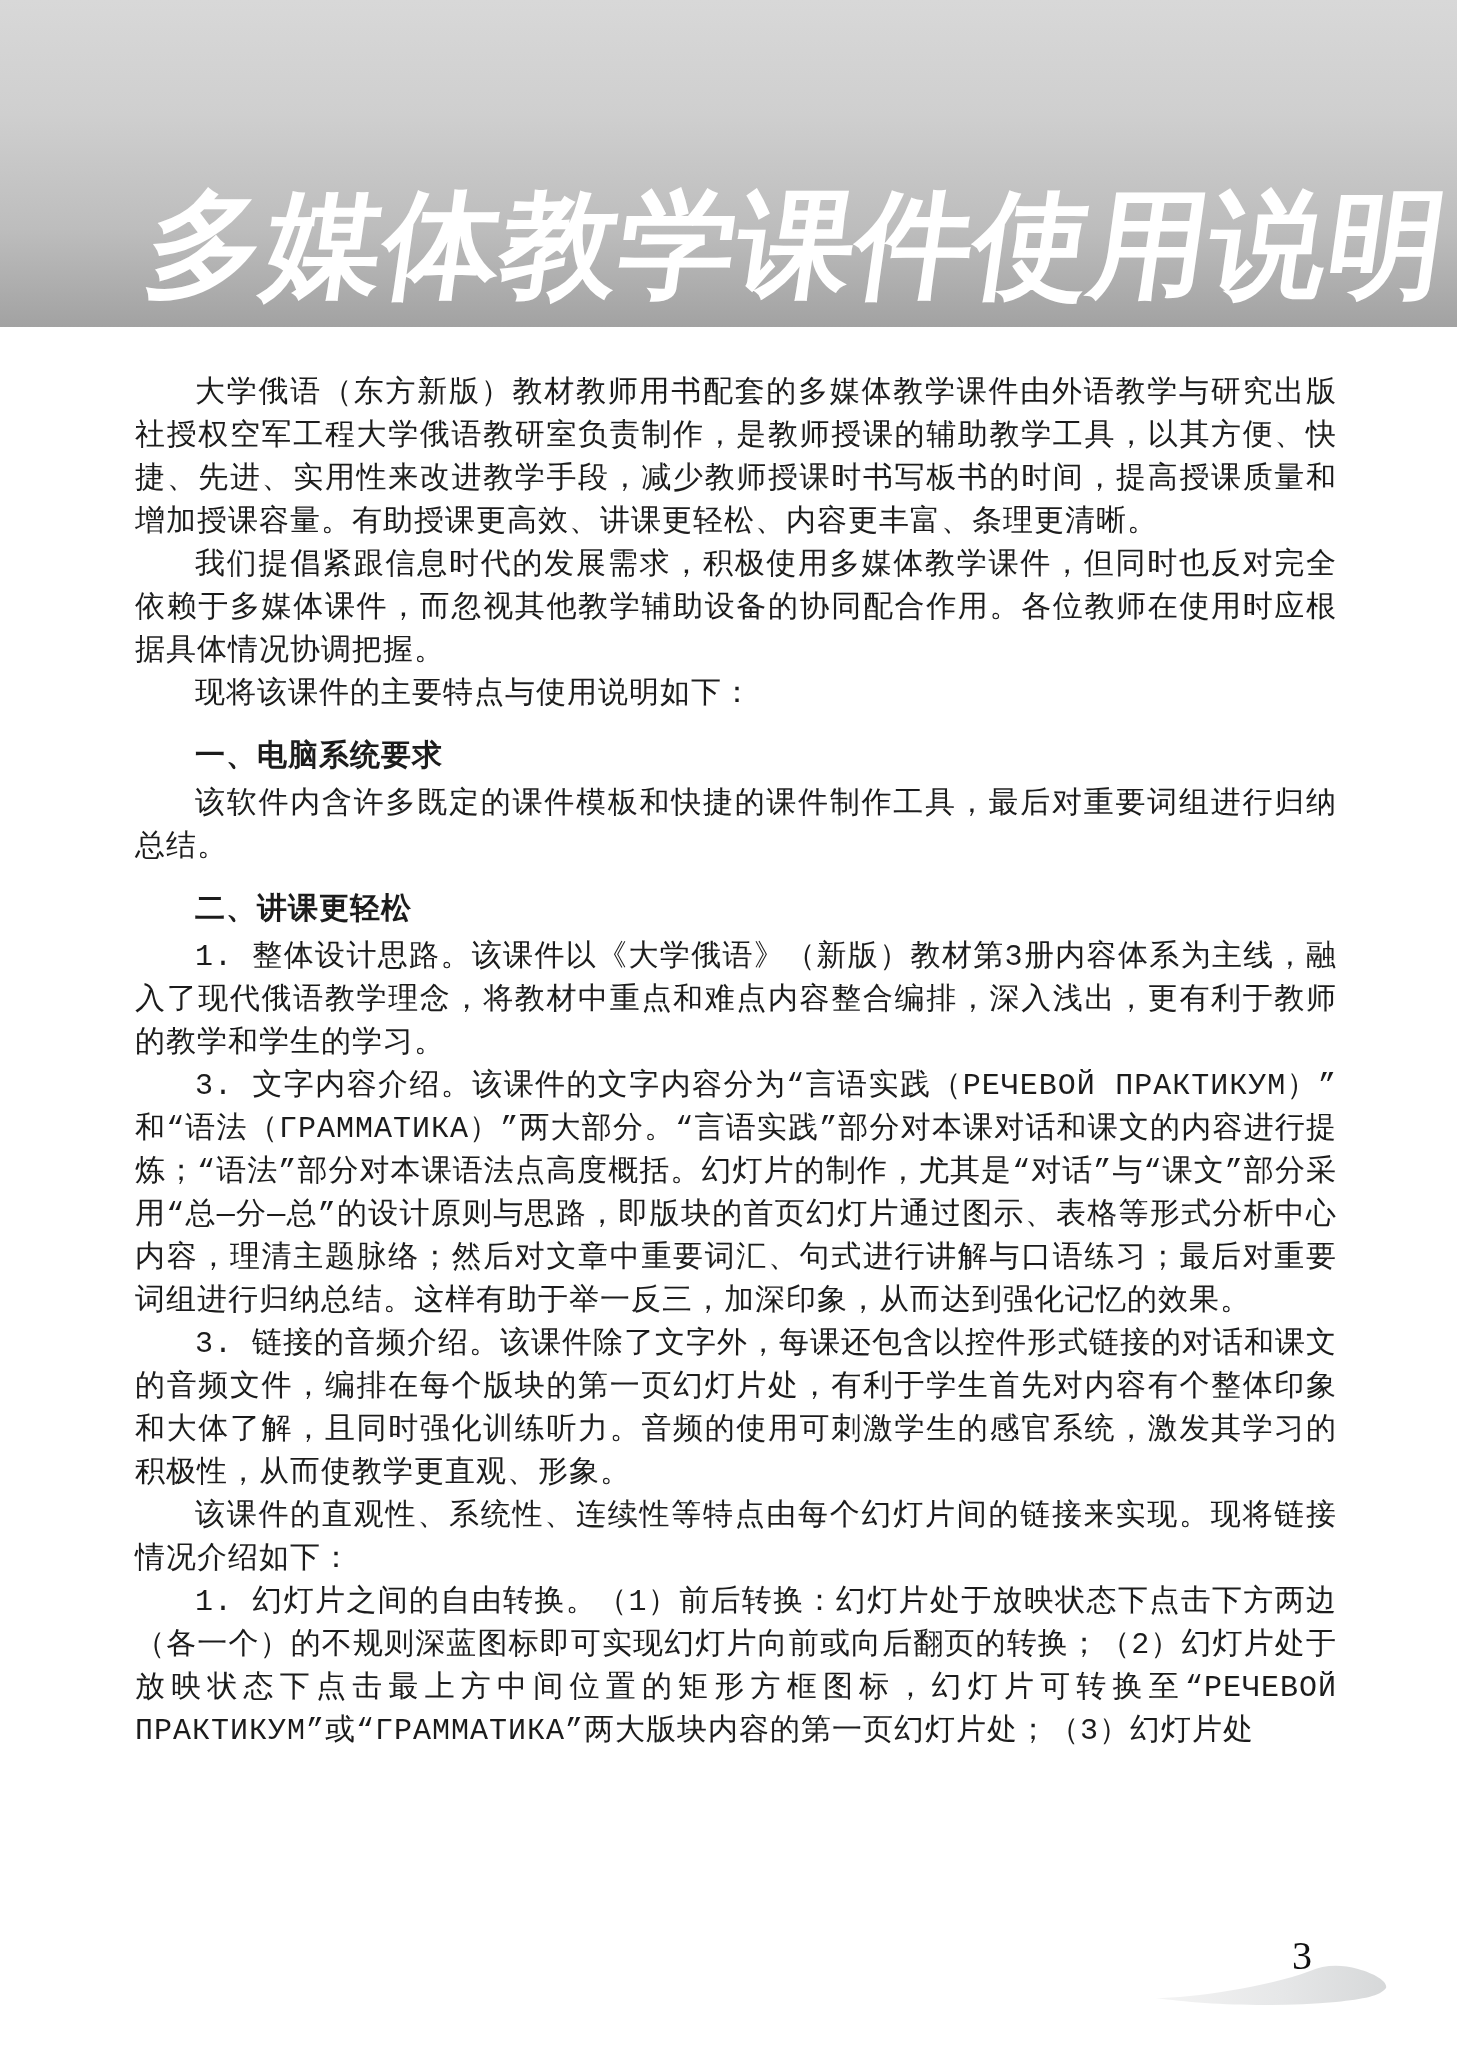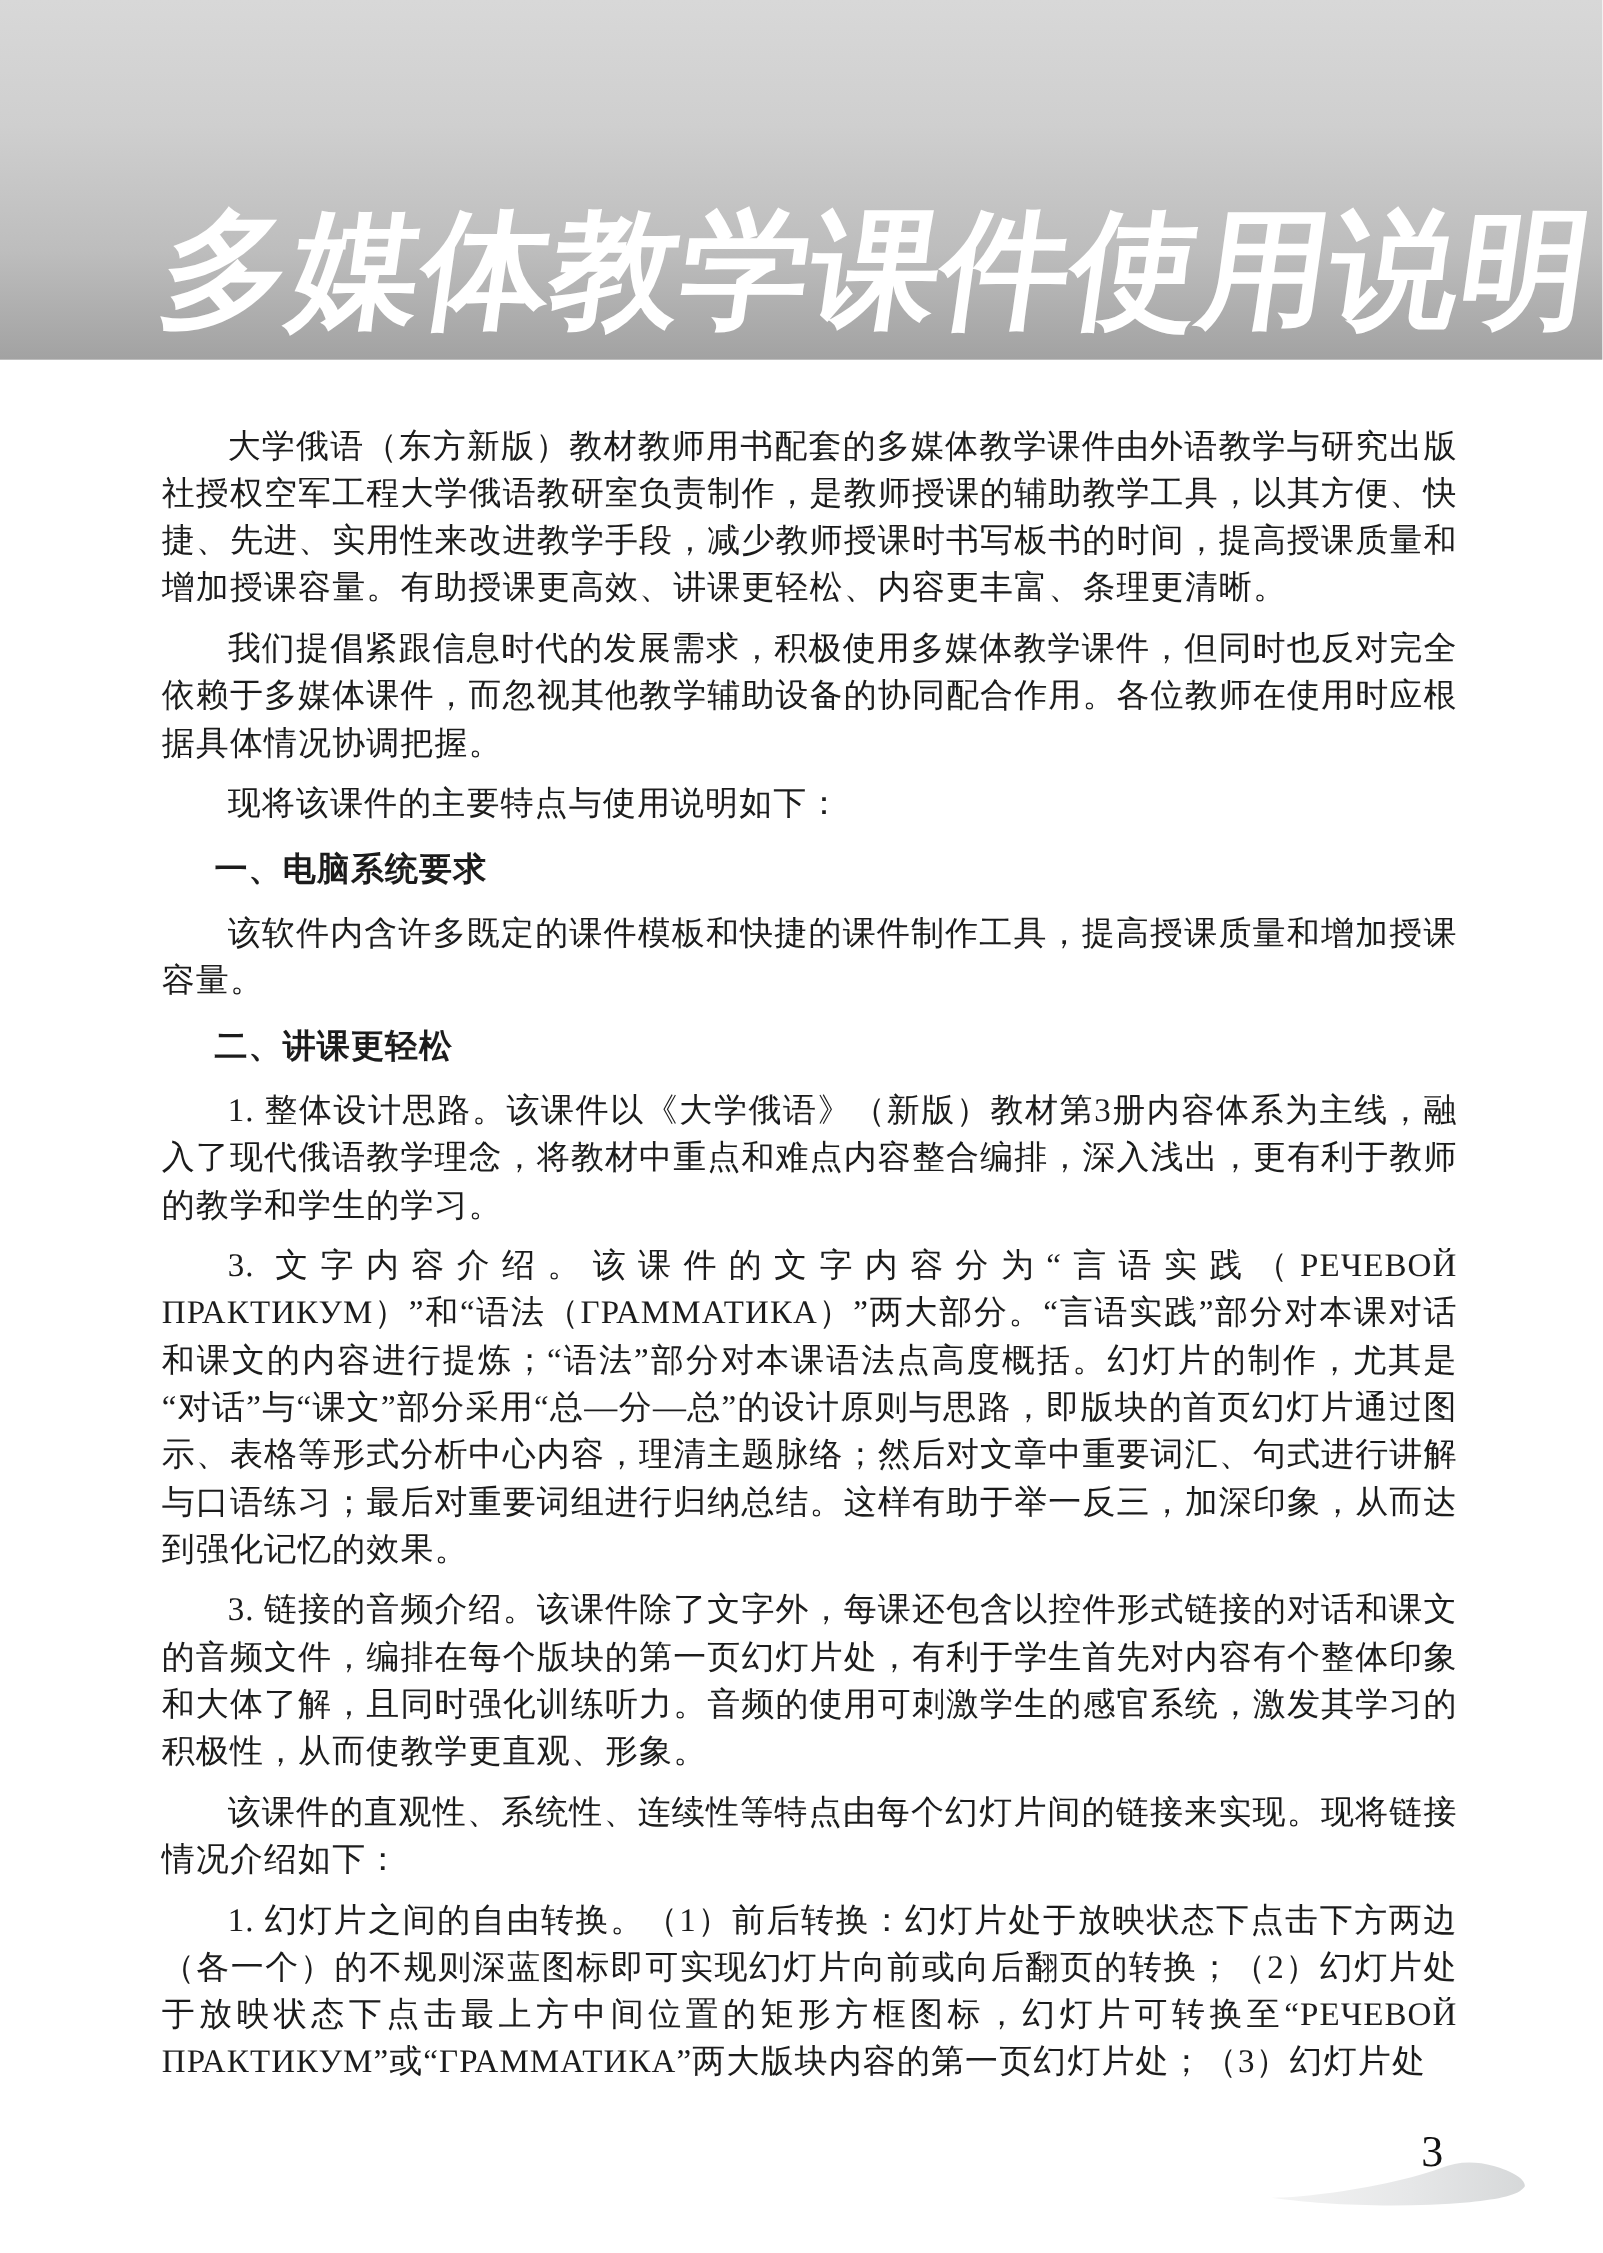--- a/index.html
+++ b/index.html
@@ -40,22 +40,23 @@
     left:135px;
     top:372px;
     width:1202px;
     font-size:30px;
     line-height:43px;
     letter-spacing:1px;
     text-align:justify;
     text-justify:inter-ideograph;
   }
   .content p{
-    margin:12px;
+    margin:0;
     text-indent:2em;
+    font-family:Liberation Mono, monospace;
   }
   .section-heading{
     margin:20px 0 4px 0;
     text-indent:2em;
     font-family:Liberation Mono, monospace;
     font-weight:bold;
     font-size:30px;
     line-height:43px;
     letter-spacing:1px;
   }
@@ -87,21 +88,21 @@
     <div class="banner-title">多媒体教学课件使用说明</div>
   </div>
 
   <div class="content">
 
     <p>大学俄语（东方新版）教材教师用书配套的多媒体教学课件由外语教学与研究出版社授权空军工程大学俄语教研室负责制作，是教师授课的辅助教学工具，以其方便、快捷、先进、实用性来改进教学手段，减少教师授课时书写板书的时间，提高授课质量和增加授课容量。有助授课更高效、讲课更轻松、内容更丰富、条理更清晰。</p>
     <p>我们提倡紧跟信息时代的发展需求，积极使用多媒体教学课件，但同时也反对完全依赖于多媒体课件，而忽视其他教学辅助设备的协同配合作用。各位教师在使用时应根据具体情况协调把握。</p>
     <p>现将该课件的主要特点与使用说明如下：</p>
 
     <h3 class="section-heading">一、电脑系统要求</h3>
-    <p>该软件内含许多既定的课件模板和快捷的课件制作工具，提高授课质量和增加授课容量。</p>
+    <p>该软件内含许多既定的课件模板和快捷的课件制作工具，最后对重要词组进行归纳总结。</p>
 
     <h3 class="section-heading">二、讲课更轻松</h3>
     <p>1. 整体设计思路。该课件以《大学俄语》（新版）教材第3册内容体系为主线，融入了现代俄语教学理念，将教材中重点和难点内容整合编排，深入浅出，更有利于教师的教学和学生的学习。</p>
     <p>3. 文字内容介绍。该课件的文字内容分为“言语实践（РЕЧЕВОЙ ПРАКТИКУМ）”和“语法（ГРАММАТИКА）”两大部分。“言语实践”部分对本课对话和课文的内容进行提炼；“语法”部分对本课语法点高度概括。幻灯片的制作，尤其是“对话”与“课文”部分采用“总—分—总”的设计原则与思路，即版块的首页幻灯片通过图示、表格等形式分析中心内容，理清主题脉络；然后对文章中重要词汇、句式进行讲解与口语练习；最后对重要词组进行归纳总结。这样有助于举一反三，加深印象，从而达到强化记忆的效果。</p>
     <p>3. 链接的音频介绍。该课件除了文字外，每课还包含以控件形式链接的对话和课文的音频文件，编排在每个版块的第一页幻灯片处，有利于学生首先对内容有个整体印象和大体了解，且同时强化训练听力。音频的使用可刺激学生的感官系统，激发其学习的积极性，从而使教学更直观、形象。</p>
 
     <p>该课件的直观性、系统性、连续性等特点由每个幻灯片间的链接来实现。现将链接情况介绍如下：</p>
     <p>1. 幻灯片之间的自由转换。（1）前后转换：幻灯片处于放映状态下点击下方两边（各一个）的不规则深蓝图标即可实现幻灯片向前或向后翻页的转换；（2）幻灯片处于放映状态下点击最上方中间位置的矩形方框图标，幻灯片可转换至“РЕЧЕВОЙ ПРАКТИКУМ”或“ГРАММАТИКА”两大版块内容的第一页幻灯片处；（3）幻灯片处</p>
 
   </div>

